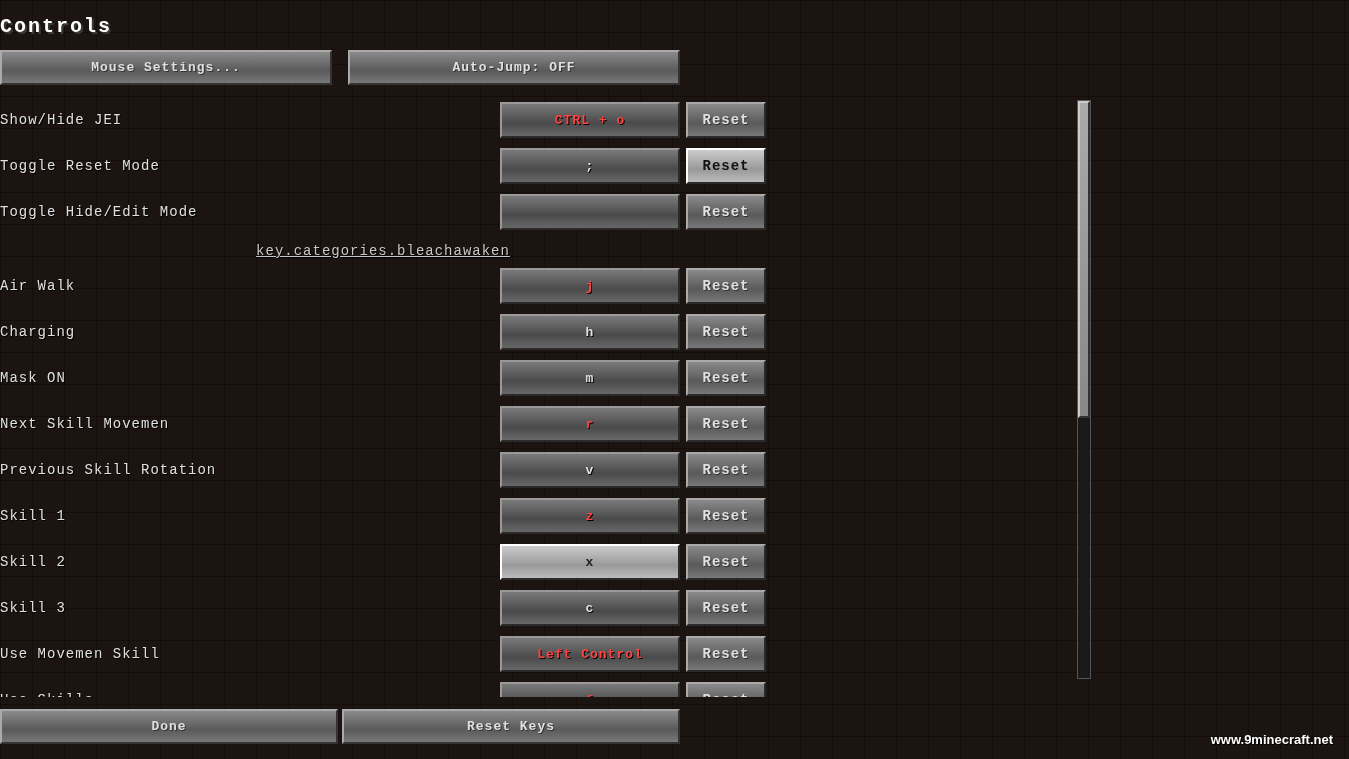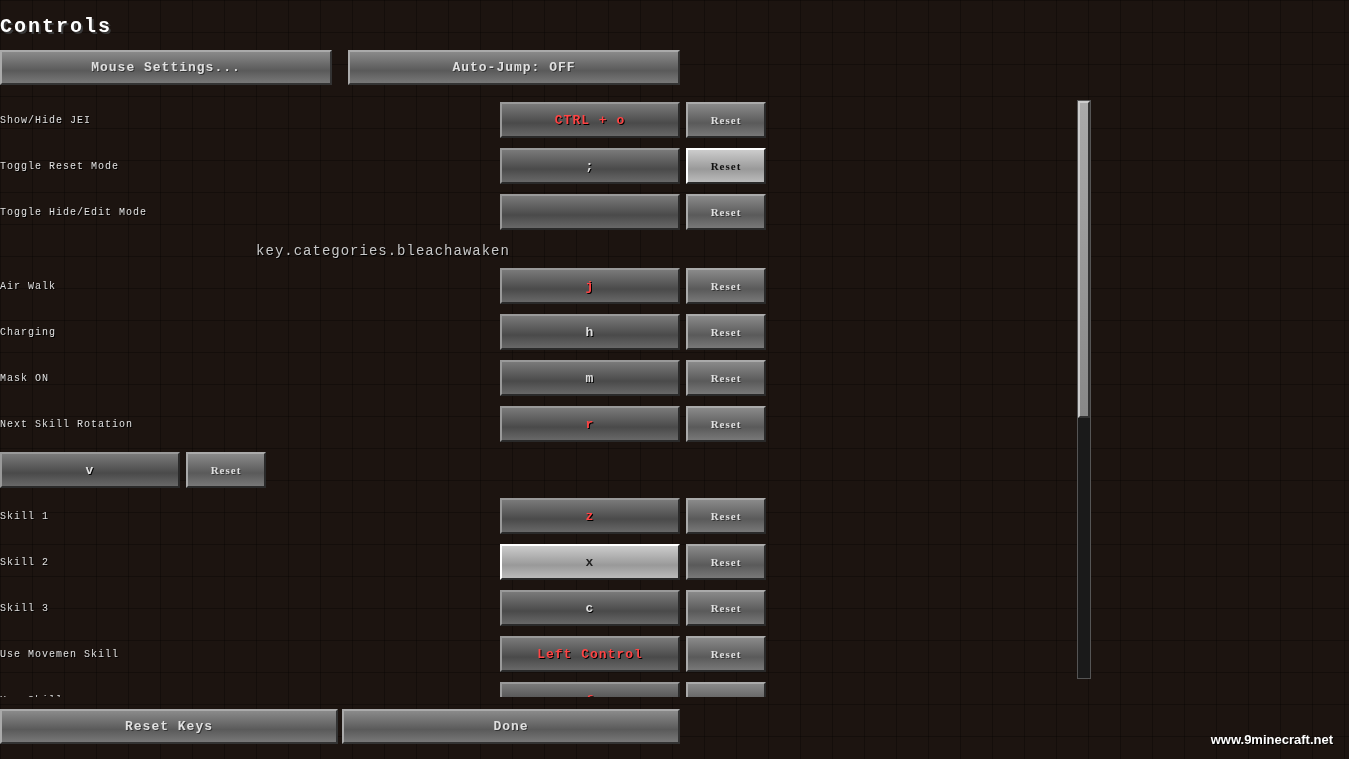--- a/index.html
+++ b/index.html
@@ -101,21 +101,21 @@
     .setting-row {
       display: flex;
       align-items: center;
       padding: 5px 0;
       min-height: 44px;
     }
 
     .setting-label {
       color: #e0e0e0;
       font-family: 'Courier New', monospace;
-      font-size: 10px;
+      font-size: 14px;
       letter-spacing: 1px;
       flex: 1;
       text-shadow: 1px 1px #000000;
     }
 
     .key-btn {
       width: 180px;
       min-height: 36px;
       background: linear-gradient(to bottom, #7a7a7a 0%, #5a5a5a 40%, #4a4a4a 60%, #686868 100%);
       border-top: 2px solid #999999;
@@ -146,22 +146,22 @@
 
     .reset-btn {
       width: 80px;
       min-height: 36px;
       background: linear-gradient(to bottom, #8a8a8a 0%, #6a6a6a 40%, #5a5a5a 60%, #787878 100%);
       border-top: 2px solid #aaaaaa;
       border-left: 2px solid #aaaaaa;
       border-right: 2px solid #2a2a2a;
       border-bottom: 2px solid #2a2a2a;
       color: #e0e0e0;
-      font-family: Liberation Serif, serif;
-      font-size: 11px;
+      font-family: Liberation Mono, monospace;
+      font-size: 14px;
       font-weight: bold;
       cursor: pointer;
       margin-left: 6px;
       letter-spacing: 1px;
       text-shadow: 1px 1px #333333;
     }
 
     .reset-btn.highlighted {
       background: linear-gradient(to bottom, #cccccc 0%, #aaaaaa 40%, #999999 60%, #bbbbbb 100%);
       border-top: 2px solid #ffffff;
@@ -171,20 +171,21 @@
     }
 
     .category-header {
       text-align: center;
       color: #c8c8c8;
       font-family: 'Courier New', monospace;
       font-size: 14px;
       letter-spacing: 1px;
       padding: 8px 0 4px;
       text-shadow: 1px 1px #000000;
+      text-decoration: underline;
     }
 
     .bottom-buttons {
       display: flex;
       gap: 4px;
       margin-top: 12px;
       margin-bottom: 15px;
       width: 680px;
     }
 
@@ -247,26 +248,27 @@
         <button class="reset-btn">Reset</button>
       </div>
 
       <div class="setting-row">
         <span class="setting-label">Mask ON</span>
         <button class="key-btn">m</button>
         <button class="reset-btn">Reset</button>
       </div>
 
       <div class="setting-row">
-        <span class="setting-label">Next Skill Rotation</span>
+        <span class="setting-label">Next Skill Movemen</span>
         <button class="key-btn red-text">r</button>
         <button class="reset-btn">Reset</button>
       </div>
 
       <div class="setting-row">
+        <span class="setting-label">Previous Skill Rotation</span>
         <button class="key-btn">v</button>
         <button class="reset-btn">Reset</button>
       </div>
 
       <div class="setting-row">
         <span class="setting-label">Skill 1</span>
         <button class="key-btn red-text">z</button>
         <button class="reset-btn">Reset</button>
       </div>
 
@@ -291,22 +293,22 @@
       <div class="setting-row">
         <span class="setting-label">Use Skills</span>
         <button class="key-btn red-text">f</button>
         <button class="reset-btn">Reset</button>
       </div>
 
     </div>
   </div>
 
   <div class="bottom-buttons">
+    <button class="mc-btn mc-btn-wide">Done</button>
     <button class="mc-btn mc-btn-wide">Reset Keys</button>
-    <button class="mc-btn mc-btn-wide">Done</button>
   </div>
 </div>
 
 <div style="position:absolute; right: 258px; top: 100px; bottom: 80px; width: 14px; background: #1a1a1a; border: 1px solid #555; z-index: 5;">
   <div style="position: absolute; top: 0; width: 100%; height: 55%; background: linear-gradient(to bottom, #aaaaaa, #888888); border-top: 2px solid #cccccc; border-left: 2px solid #cccccc; border-right: 2px solid #333333; border-bottom: 2px solid #333333;"></div>
 </div>
 
 <div class="watermark">
   <span>www.9minecraft.net</span>
 </div>

